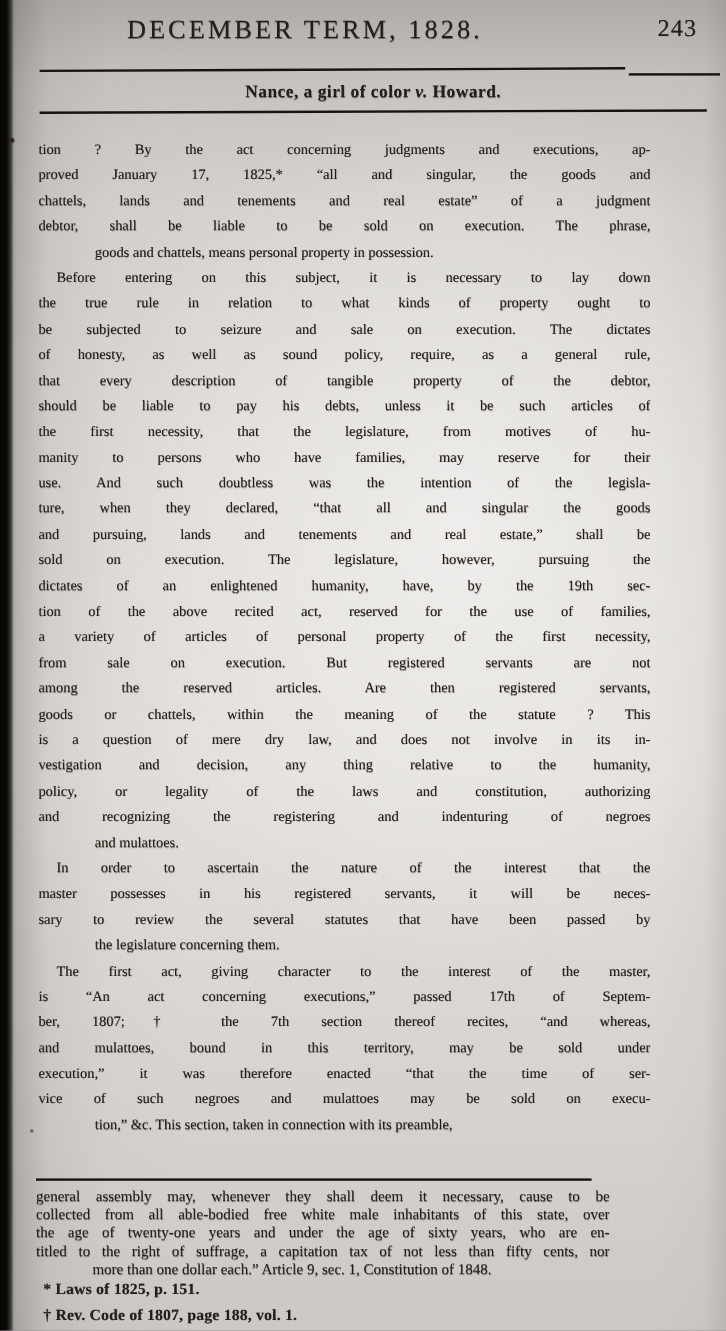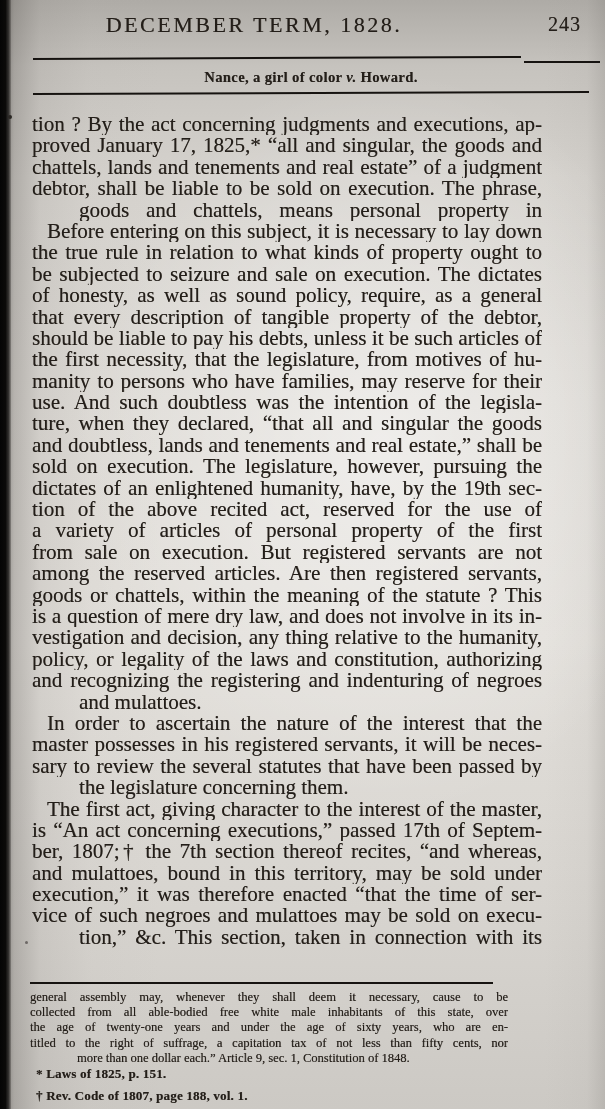--- a/index.html
+++ b/index.html
@@ -36,21 +36,21 @@
   #rule-foot    { top:982px; left:30px;  width:463px; height:1.5px; }
 
   .case-title {
     position:absolute; top:69px; left:33px; width:556px; text-align:center;
     font-size:14.5px; font-weight:bold; letter-spacing:0.4px; white-space:nowrap;
   }
   .case-title .vit { font-style:italic; }
 
   .body-text {
     position:absolute; top:114px; left:32px; width:510px;
-    font-size:21px; line-height:21.4px;
+    font-size:12px; line-height:21.4px;
   }
   .tline { text-align:justify; text-align-last:justify; height:21.4px; overflow:hidden; white-space:nowrap0; }
   .para .tline:last-child { text-align-last:left;margin-left:47px; }
   .para.indent .tline:first-child { text-indent:15px; }
 
   .footnote-block {
     position:absolute; top:990px; left:30px; width:478px;
     font-size:12.5px; line-height:15.2px;
   }
   .footnote-block .tline { height:15.2px; }
@@ -92,21 +92,21 @@
         <div class="tline">Before entering on this subject, it is necessary to lay down</div>
         <div class="tline">the true rule in relation to what kinds of property ought to</div>
         <div class="tline">be subjected to seizure and sale on execution.  The dictates</div>
         <div class="tline">of honesty, as well as sound policy, require, as a general rule,</div>
         <div class="tline">that every description of tangible property of the debtor,</div>
         <div class="tline">should be liable to pay his debts, unless it be such articles of</div>
         <div class="tline">the first necessity, that the legislature, from motives of hu-</div>
         <div class="tline">manity to persons who have families, may reserve for their</div>
         <div class="tline">use.  And such doubtless was the intention of the legisla-</div>
         <div class="tline">ture, when they declared, “that all and singular the goods</div>
-        <div class="tline">and doubtless, lands and tenements and real estate,” shall be</div>
+        <div class="tline">and pursuing, lands and tenements and real estate,” shall be</div>
         <div class="tline">sold on execution.  The legislature, however, pursuing the</div>
         <div class="tline">dictates of an enlightened humanity, have, by the 19th sec-</div>
         <div class="tline">tion of the above recited act, reserved for the use of families,</div>
         <div class="tline">a variety of articles of personal property of the first necessity,</div>
         <div class="tline">from sale on execution.  But registered servants are not</div>
         <div class="tline">among the reserved articles.  Are then registered servants,</div>
         <div class="tline">goods or chattels, within the meaning of the statute ?  This</div>
         <div class="tline">is a question of mere dry law, and does not involve in its in-</div>
         <div class="tline">vestigation and decision, any thing relative to the humanity,</div>
         <div class="tline">policy, or legality of the laws and constitution, authorizing</div>

